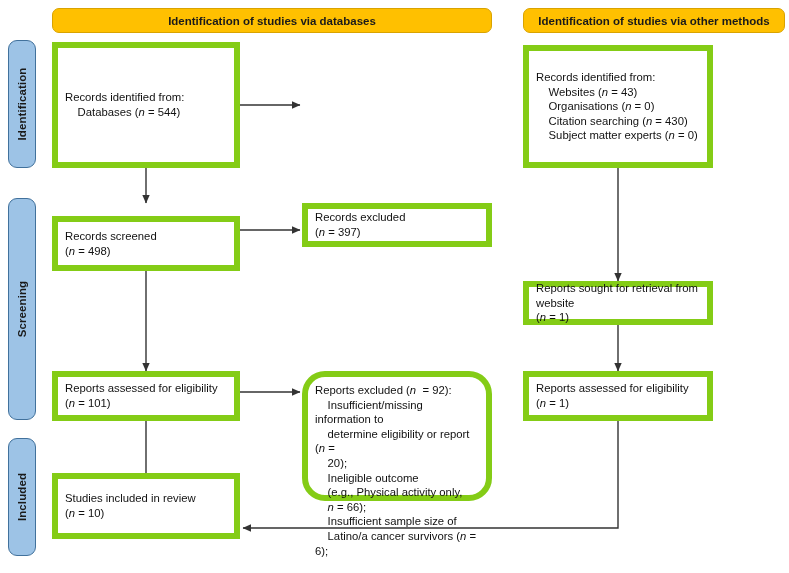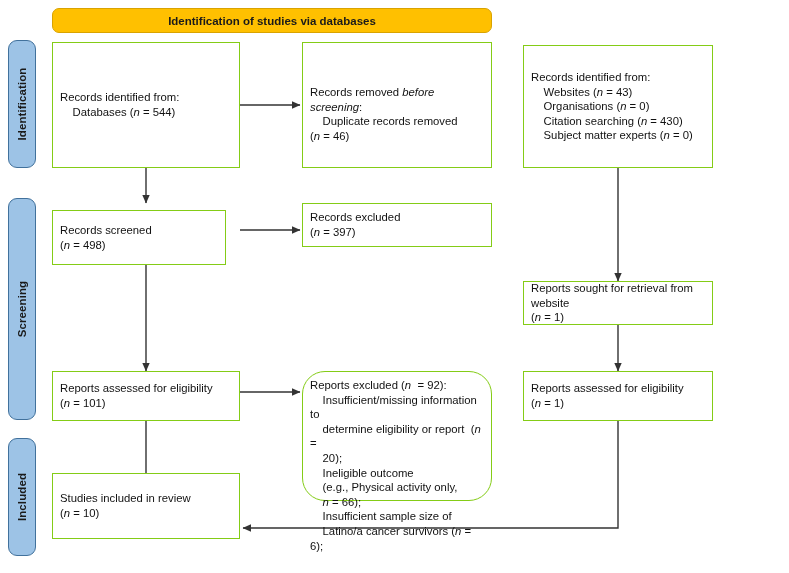--- a/index.html
+++ b/index.html
@@ -44,21 +44,21 @@
     justify-content: center;
   }
   .header-bar span {
     font-size: 11.5px;
     font-weight: bold;
     color: #1a1a1a;
   }
   .node {
     position: absolute;
     background: #ffffff;
-    border: 1px solid #84cc16;
+    border: 6px solid #84cc16;
     box-sizing: border-box;
     display: flex;
     align-items: center;
   }
   .node.top-align {
     align-items: flex-start;
   }
   .node-text {
     padding: 0 7px;
     font-size: 11.3px;
@@ -92,20 +92,23 @@
   <div class="phase-bar" style="left:8px; top:198px; width:28px; height:222px;">
     <span class="phase-label">Screening</span>
   </div>
   <div class="phase-bar" style="left:8px; top:438px; width:28px; height:118px;">
     <span class="phase-label">Included</span>
   </div>
 
   <div class="header-bar" style="left:52px; top:8px; width:440px; height:25px;">
     <span>Identification of studies via databases</span>
   </div>
+  <div class="header-bar" style="left:523px; top:8px; width:262px; height:25px;">
+    <span>Identification of studies via other methods</span>
+  </div>
 
   <svg class="connectors" viewBox="0 0 789 573">
     <defs>
       <marker id="arrow" markerWidth="9" markerHeight="9" refX="8" refY="4.5" orient="auto" markerUnits="userSpaceOnUse">
         <path d="M0,0.8 L8.4,4.5 L0,8.2 z" fill="#333333"></path>
       </marker>
     </defs>
     <g stroke="#333333" stroke-width="1.4" fill="none" marker-end="url(#arrow)">
 
       <path d="M240,105 L300,105"></path>
@@ -126,28 +129,22 @@
 
       <path d="M618,421 L618,528 L243,528"></path>
     </g>
   </svg>
 
   <div class="node" style="left:52px; top:42px; width:188px; height:126px;">
     <div class="node-text">Records identified from:
     Databases (<i>n</i> = 544)</div>
   </div>
 
-  <div class="node top-align" style="left:302px; top:42px; width:190px; height:126px;">
-    <div class="node-text" style="padding-top:42px;">Records removed <i>before</i>
-<i>screening</i>:
-    Duplicate records removed
-(<i>n</i> = 46)</div>
-  </div>
 
-  <div class="node" style="left:52px; top:210px; width:174px; height:55px;">
+  <div class="node" style="left:52px; top:216px; width:188px; height:55px;">
     <div class="node-text">Records screened
 (<i>n</i> = 498)</div>
   </div>
 
   <div class="node" style="left:302px; top:203px; width:190px; height:44px;">
     <div class="node-text">Records excluded
 (<i>n</i> = 397)</div>
   </div>
 
   <div class="node" style="left:52px; top:371px; width:188px; height:50px;">

